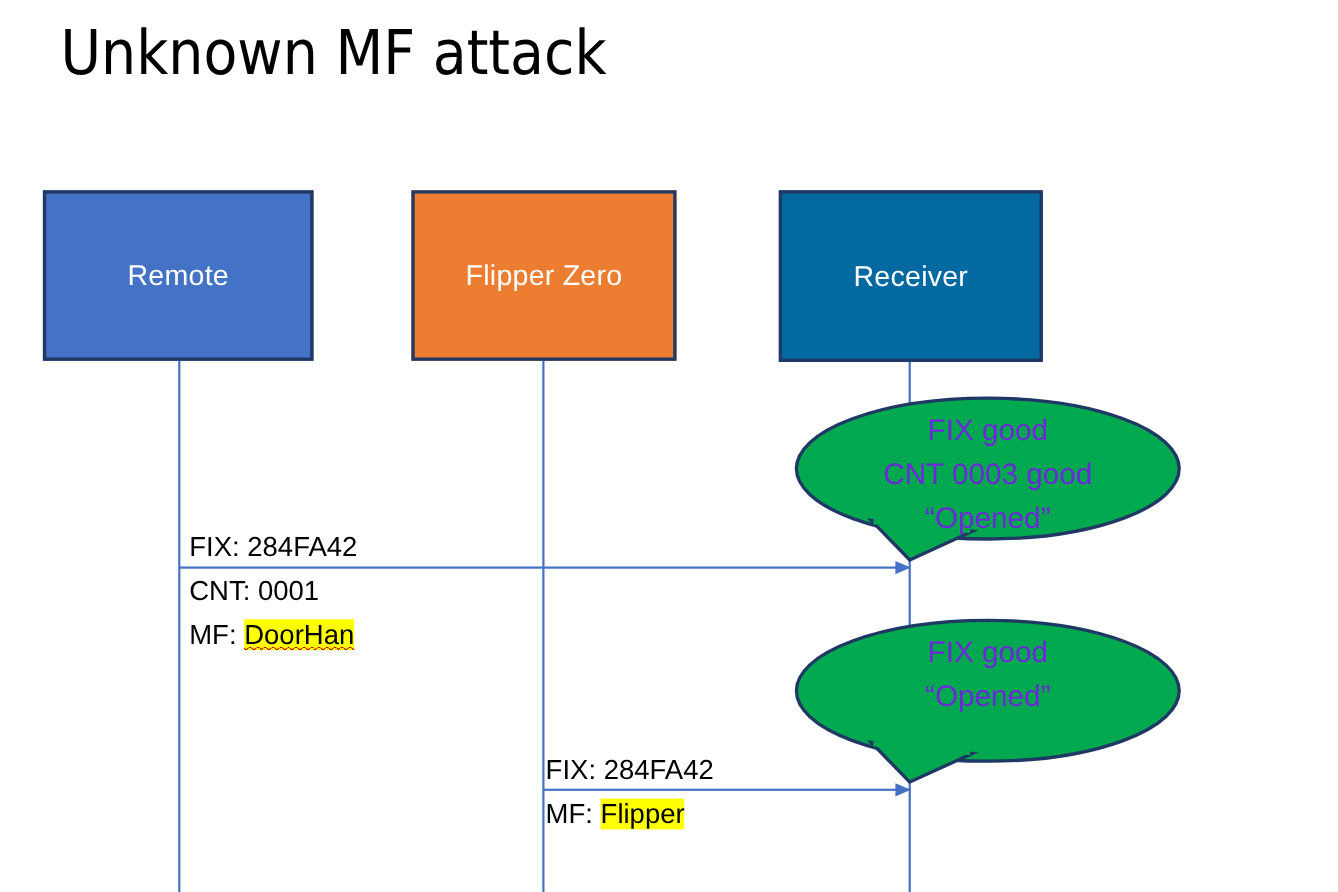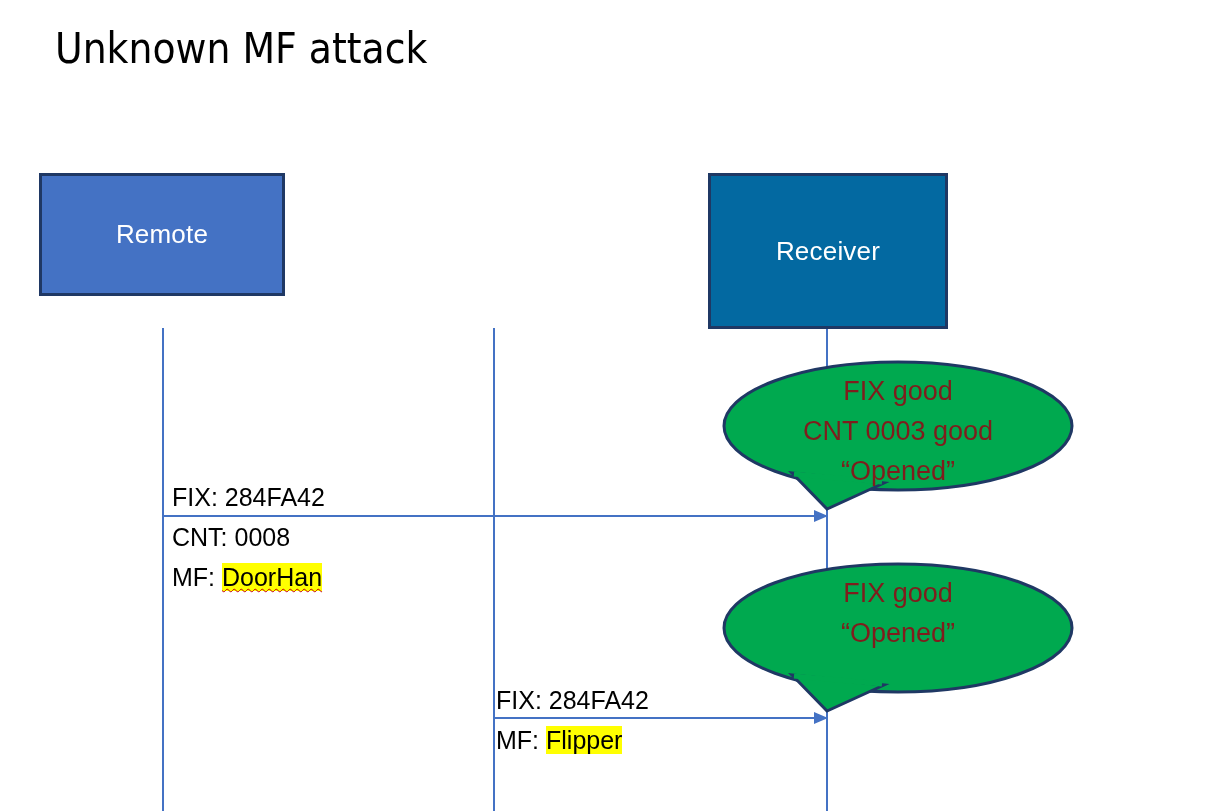--- a/index.html
+++ b/index.html
@@ -24,41 +24,41 @@
   }
 
   
   .slide-title {
     position: absolute;
     left: 55px;
     top: 6px;
     font-family: "DejaVu Sans Condensed", "Liberation Sans", sans-serif;
     font-stretch: condensed;
     font-weight: 300;
-    font-size: 42px;
+    font-size: 56px;
     line-height: 86px;
     color: #000000;
     white-space: nowrap;
     letter-spacing: 0px;
   }
 
   
   .actor-box {
     position: absolute;
     box-sizing: border-box;
     border: 3px solid #1F3864;
     display: flex;
     align-items: center;
     justify-content: center;
     color: #ffffff;
     font-size: 26px;
     font-weight: 400;
     letter-spacing: 0.2px;
   }
-  .actor-remote  { left: 39px;  top: 173px; width: 246px; height: 123px; background: #4472C4; }
+  .actor-remote  { left: 39px;  top: 173px; width: 246px; height: 155px; background: #4472C4; }
   .actor-flipper { left: 374px; top: 173px; width: 241px; height: 155px; background: #ED7D31; }
   .actor-receiver{ left: 708px; top: 173px; width: 240px; height: 156px; background: #0369a1; }
 
   
   .lifeline {
     position: absolute;
     width: 2px;
     background: #4472C4;
   }
   .lifeline-remote   { left: 162px; top: 328px; height: 483px; }
@@ -115,21 +115,21 @@
     position: absolute;
     left: 0;
     top: 0;
     overflow: visible;
   }
   .bubble-text {
     position: absolute;
     left: 0;
     width: 100%;
     text-align: center;
-    color: #7f1d1d;
+    color: #6d28d9;
     font-size: 27px;
     line-height: 40px;
     white-space: nowrap;
     pointer-events: none;
   }
   .bubble-1 { left: 724px; top: 361px; width: 348px; height: 160px; }
   .bubble-2 { left: 724px; top: 563px; width: 348px; height: 160px; }
   .bubble-1 .bubble-text { top: 10px; }
   .bubble-2 .bubble-text { top: 10px; }
 </style>
@@ -137,39 +137,42 @@
 <body>
 
 <div id="slide">
 
   <div class="slide-title">Unknown MF attack</div>
 
   <div class="actor-box actor-remote">
     <span>Remote</span>
   </div>
 
+  <div class="actor-box actor-flipper">
+    <span>Flipper Zero</span>
+  </div>
 
   <div class="actor-box actor-receiver">
     <span>Receiver</span>
   </div>
 
   <div class="lifeline lifeline-remote"></div>
   <div class="lifeline lifeline-flipper"></div>
   <div class="lifeline lifeline-receiver"></div>
 
   <div class="msg-arrow msg-arrow-1"></div>
 
   <div class="msg-label msg-label-1">
     <div>
       <span>FIX:</span>
       <span>284FA42</span>
     </div>
     <div>
       <span>CNT:</span>
-      <span>0008</span>
+      <span>0001</span>
     </div>
     <div>
       <span>MF:</span>
       <span class="hl squiggle">DoorHan</span>
     </div>
   </div>
 
   <div class="msg-arrow msg-arrow-2"></div>
 
   <div class="msg-label msg-label-2">

